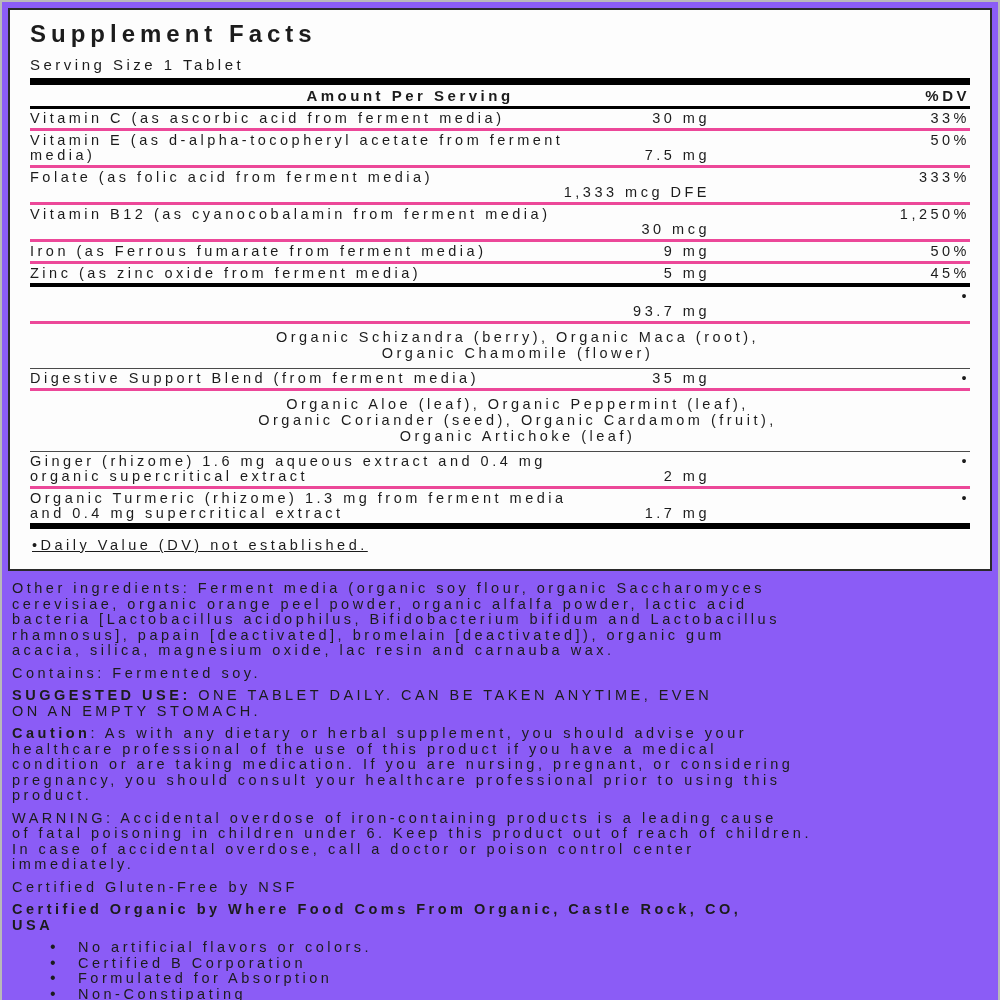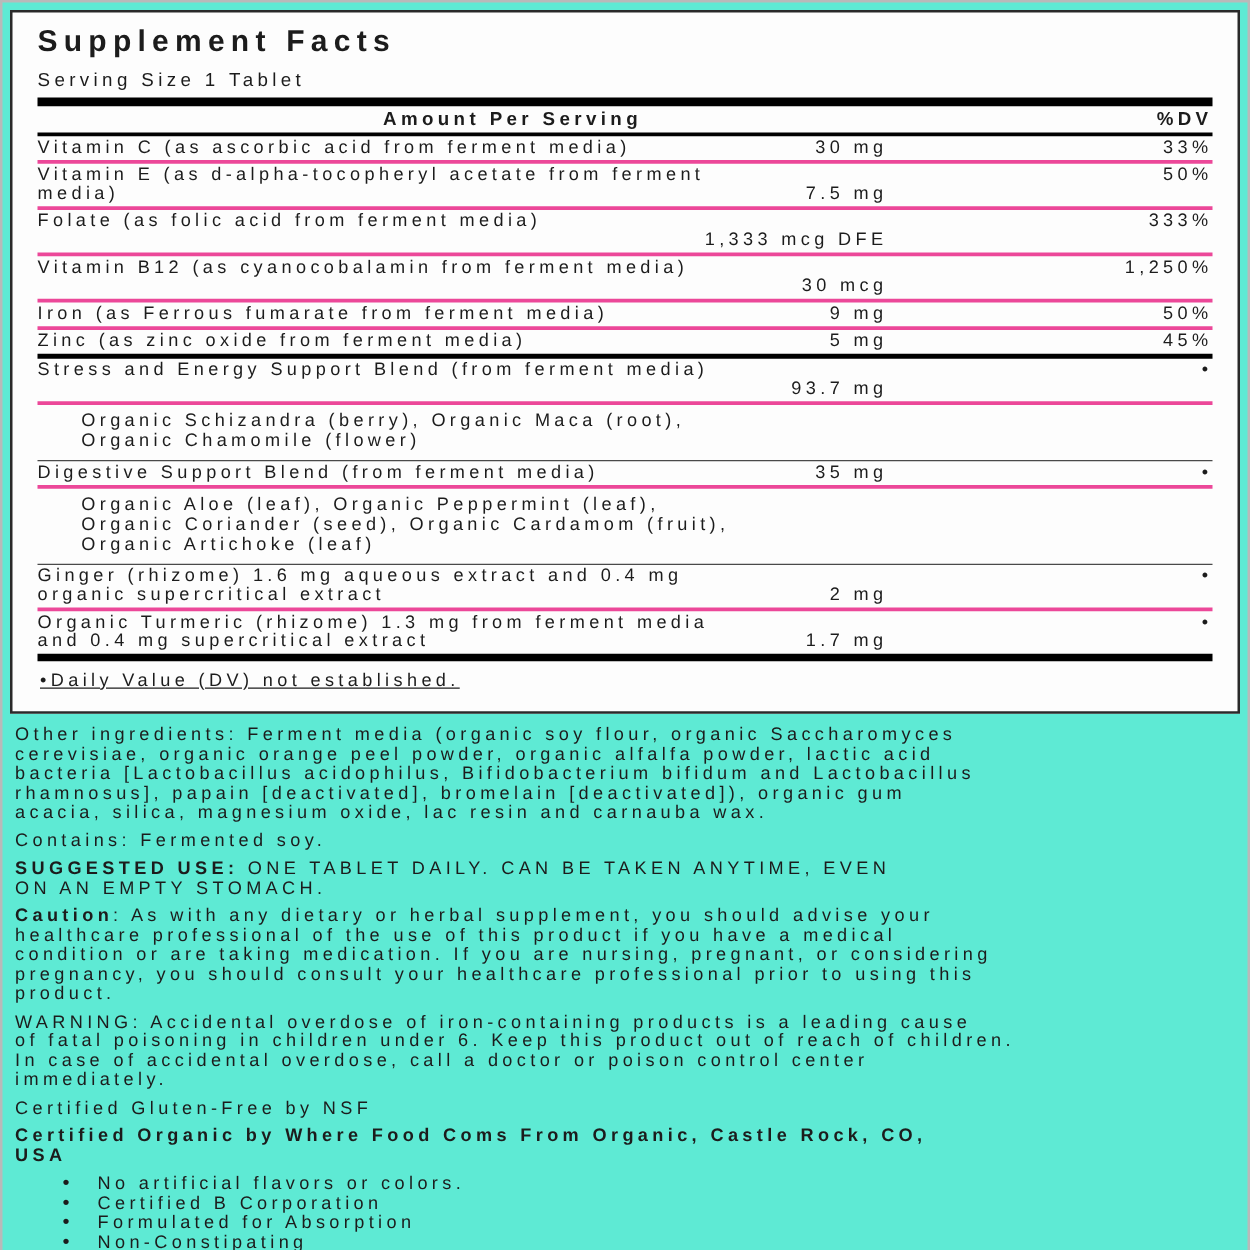--- a/index.html
+++ b/index.html
@@ -7,21 +7,21 @@
   body {
     width: 1000px; height: 1000px;
     font-family: "Liberation Sans", "DejaVu Sans", sans-serif;
     color: #1c1c1c;
     overflow: hidden;
   }
   .frame {
     width: 1000px; height: 1000px;
     border: 2px solid #b9b9b9;
     border-bottom: none;
-    background: #5eead4;
+    background: #8b5cf6;
     padding: 6px 6px 0 6px;
   }
   
   .facts-box {
     border: 2px solid #2a2a2a;
     padding: 8px 20px 6px 20px;
     background: #fdfdfd;
   }
   .facts-title {
     font-size: 24px; font-weight: bold; letter-spacing: 5px;
@@ -49,20 +49,21 @@
   .cell-left .nm { white-space: pre-wrap; display: block; padding-right: 10px; }
   .cell-left .amt { position: absolute; right: 0; bottom: 0; white-space: nowrap; }
   .cell-dv { flex: 1; text-align: right; }
   .trow.dbl .cell-left { min-height: 30px; }
   .trow.thick-after { border-bottom: 4px solid #000; }
   .sub-row {
     font-size: 14.5px; letter-spacing: 3.5px; line-height: 16px;
     padding: 5px 0 7px 35px;
     border-bottom: 1px solid #4a4a4a;
     white-space: pre-wrap;
+    text-align: center;
   }
   .bar-bottom { height: 6px; background: #000; margin-top: 0px; }
   .footnote {
     font-size: 14.5px; letter-spacing: 3.5px;
     padding: 8px 0 10px 2px;
     text-decoration: underline;
   }
   
   .info { padding: 8px 10px 0 4px; }
   .info p {
@@ -143,21 +144,20 @@
     <div class="trow thick-after">
       <div class="cell-left">
         <span class="nm">Zinc (as zinc oxide from ferment media)</span>
         <span class="amt">5 mg</span>
       </div>
       <div class="cell-dv">45%</div>
     </div>
 
     <div class="trow dbl">
       <div class="cell-left">
-        <span class="nm">Stress and Energy Support Blend (from ferment media)</span>
         <span class="amt">93.7 mg</span>
       </div>
       <div class="cell-dv">•</div>
     </div>
 
     <div class="sub-row">Organic Schizandra (berry), Organic Maca (root),
 Organic Chamomile (flower)</div>
 
     <div class="trow">
       <div class="cell-left">

